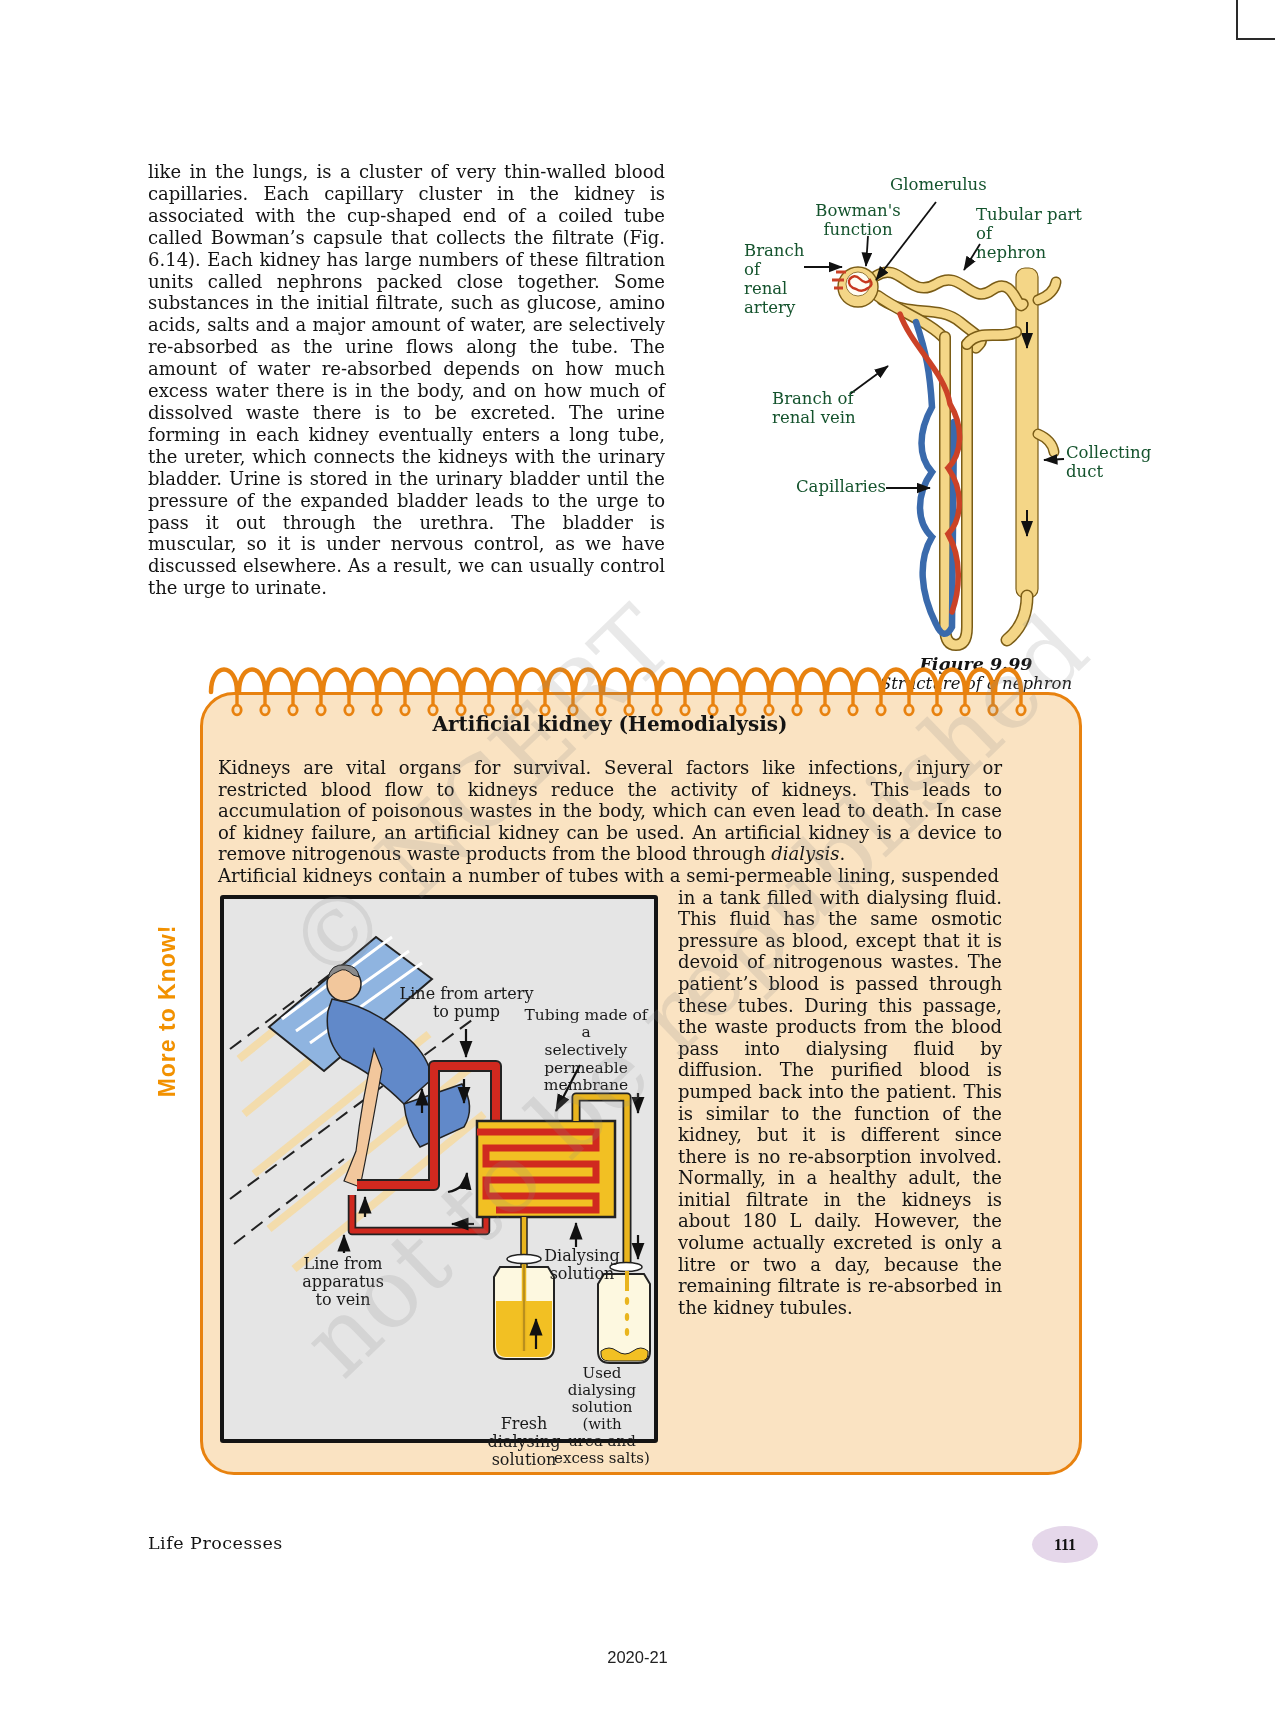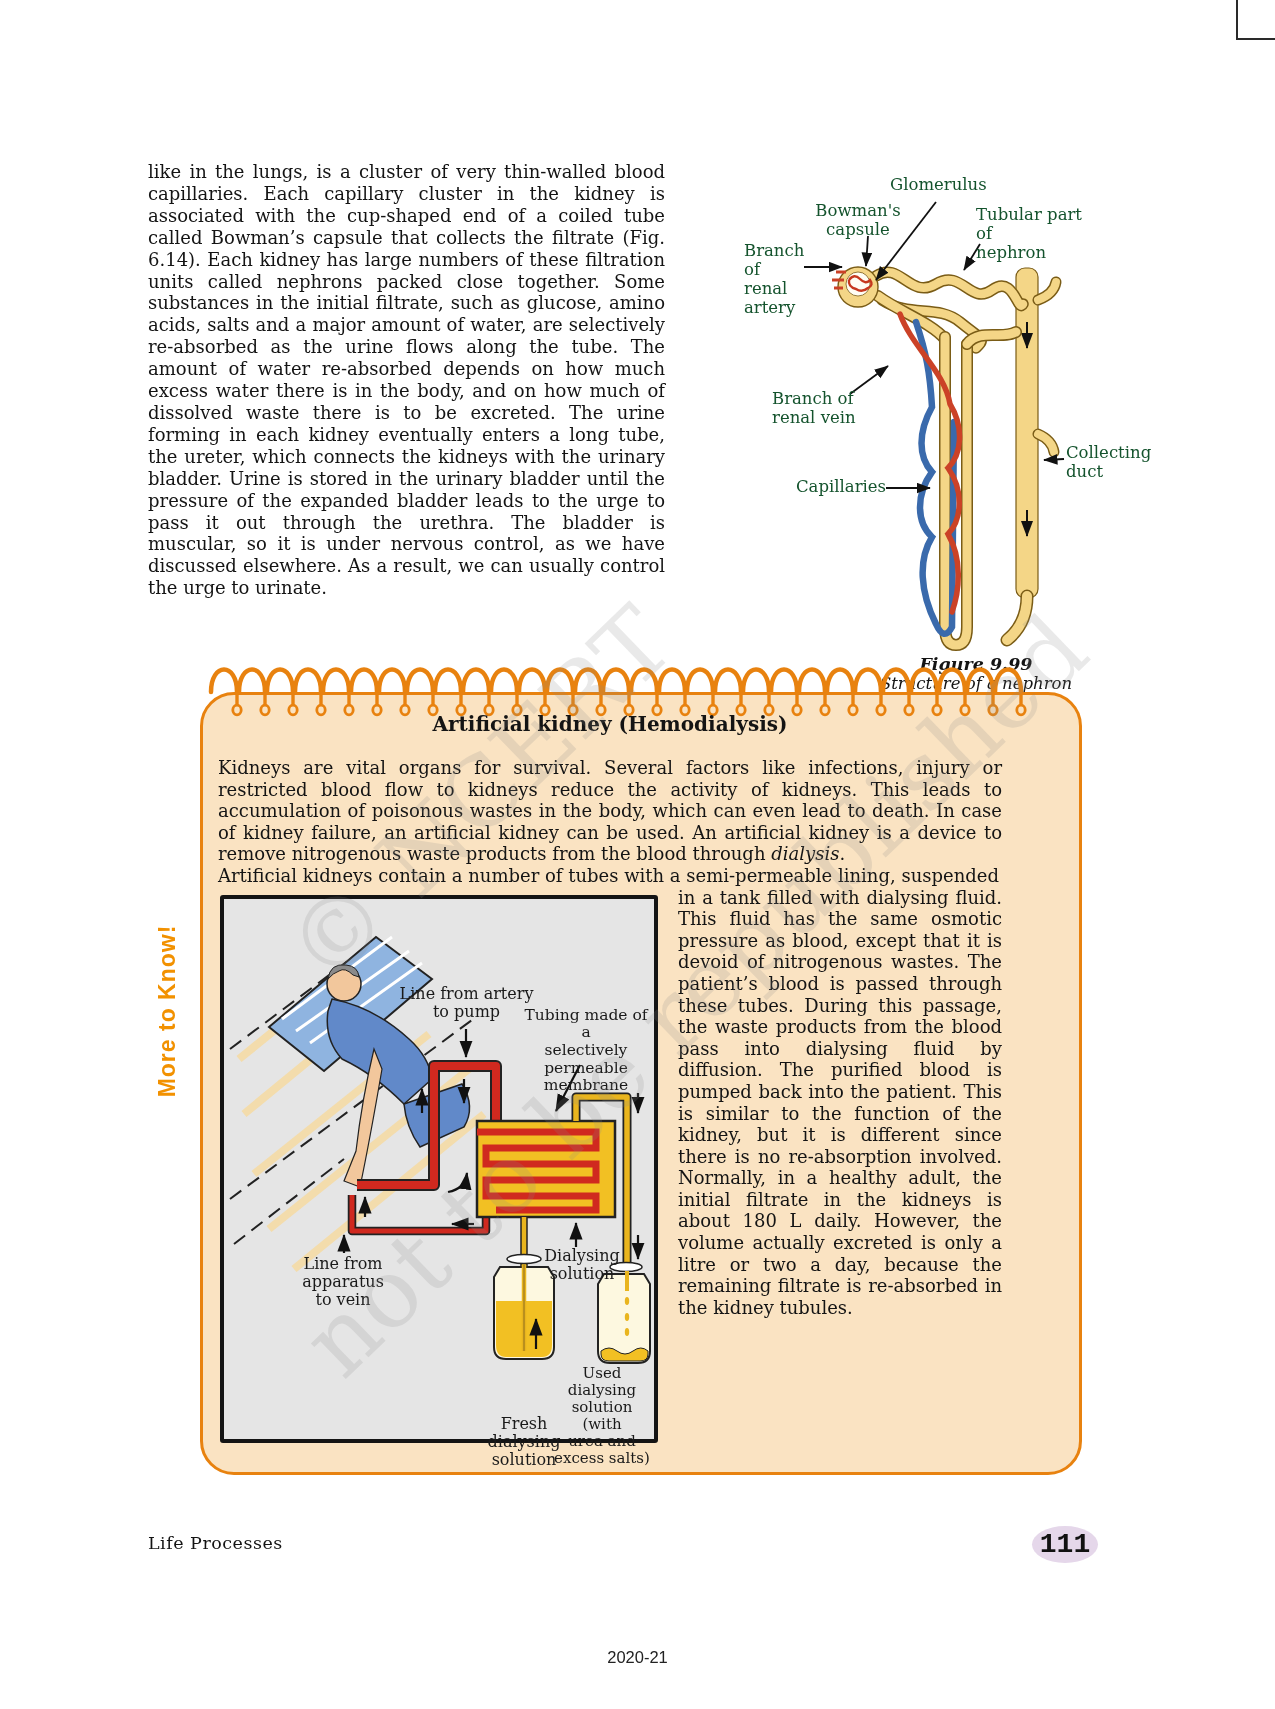--- a/index.html
+++ b/index.html
@@ -44,21 +44,21 @@
     border:4px solid #141414; border-radius:3px; background:#e5e5e5;
     margin:8px 20px 6px 2px; position:relative; }
   #dialysis-box svg { position:absolute; left:0; top:0; width:430px; height:540px; }
   .dia-label { position:absolute; font-size:16px; line-height:1.14;
     white-space:pre-line; text-align:center; color:#1a1a1a; }
 
   
   #footer-left { left:148px; top:1533px; font-size:17.5px; letter-spacing:.5px; }
   #page-badge { left:1032px; top:1526px; width:66px; height:37px; border-radius:50%;
     background:#E5D7EA; text-align:center; line-height:37px;
-    font-family:Liberation Mono, monospace; font-weight:bold; font-size:28px; color:#111; }
+    font-family:Liberation Serif, serif; font-weight:bold; font-size:16px; color:#111; }
   #year-footer { left:0; top:1648px; width:100%; text-align:center;
     font-family:"Liberation Sans", sans-serif; font-size:16.5px; color:#222; }
 
   
   .watermark { position:absolute; color:#8a8a8a; opacity:.18; font-size:96px;
     font-family:"DejaVu Serif", serif; white-space:nowrap; pointer-events:none;
     z-index:30; text-align:center; }
   #wm1 { left:130px; top:740px; width:700px; transform:rotate(-44deg); }
   #wm2 { left:120px; top:940px; width:1150px; transform:rotate(-44deg); }
 </style>
@@ -119,21 +119,21 @@
       <line x1="128" y1="64" x2="126" y2="94" marker-end="url(#ah)"></line>
       <line x1="240" y1="72" x2="224" y2="98" marker-end="url(#ah)"></line>
       <line x1="64" y1="95" x2="102" y2="95" marker-end="url(#ah)"></line>
       <line x1="110" y1="222" x2="148" y2="194" marker-end="url(#ah)"></line>
       <line x1="146" y1="316" x2="190" y2="316" marker-end="url(#ah)"></line>
       <line x1="324" y1="287" x2="304" y2="288" marker-end="url(#ah)"></line>
     </g>
   </svg>
   <div class="fig-label" style="left:150px; top:4px; white-space:nowrap;">Glomerulus</div>
   <div class="fig-label" style="left:74px; top:30px; width:88px; text-align:center;">Bowman's
-capsule</div>
+function</div>
   <div class="fig-label" style="left:236px; top:34px; width:126px;">Tubular part of
 nephron</div>
   <div class="fig-label" style="left:4px; top:70px; width:64px;">Branch
 of renal
 artery</div>
   <div class="fig-label" style="left:32px; top:218px; width:84px;">Branch of
 renal vein</div>
   <div class="fig-label" style="left:56px; top:306px; white-space:nowrap;">Capillaries</div>
   <div class="fig-label" style="left:326px; top:272px; width:80px;">Collecting
 duct</div>

